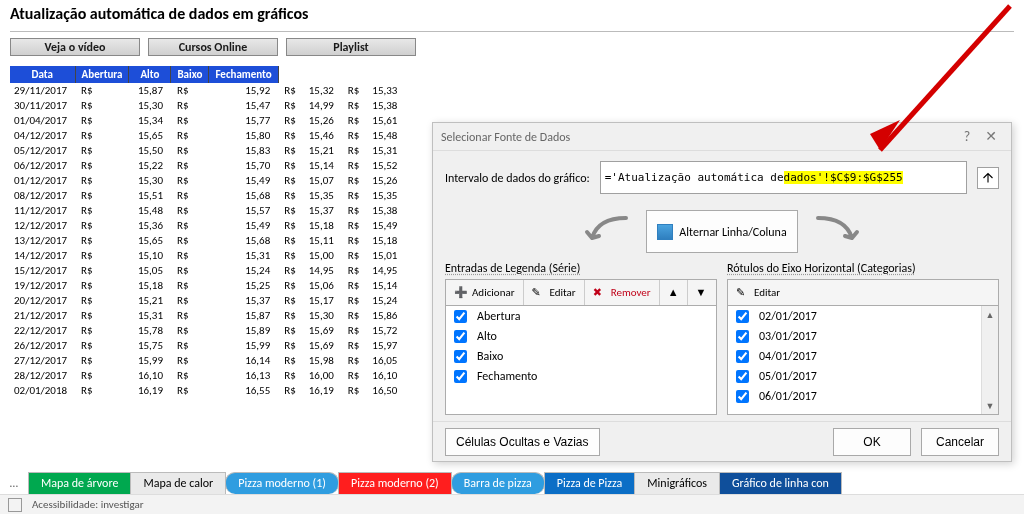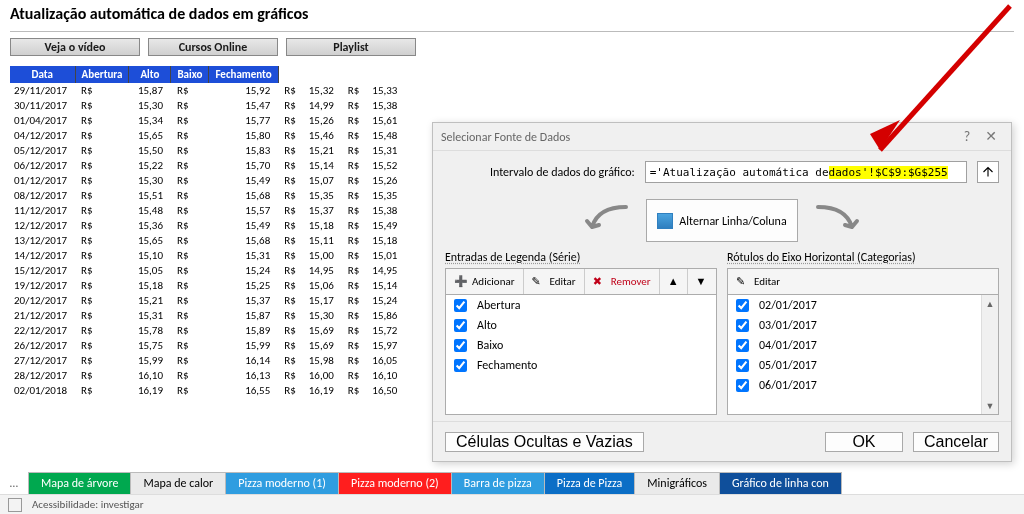--- a/index.html
+++ b/index.html
@@ -18,23 +18,23 @@
   table.data td.date { text-align:right; padding-right:8px; }
   table.data td.cur { text-align:left; padding-left:6px; width:20px;}
   table.data td.num { text-align:right; padding-right:8px; width:42px;}
 
   
   .dialog { position:absolute; left:432px; top:122px; width:580px; height:340px; background:#f0f0f0; border:1px solid #bfbfbf; box-shadow:2px 2px 8px rgba(0,0,0,.18); display:flex; flex-direction:column; font-size:12px;}
   .dlg-title { height:28px; display:flex; align-items:center; padding:0 8px; color:#666; border-bottom:1px solid #ddd;}
   .dlg-title .spacer { flex:1; }
   .dlg-title .q, .dlg-title .x { width:24px; text-align:center; color:#777; font-size:14px; cursor:pointer;}
   .dlg-body { padding:10px 12px 6px; flex:1; display:flex; flex-direction:column; background:#f0f0f0;}
-  .range-row { display:flex; align-items:center; gap:10px;margin-left:45px; }
+  .range-row { display:flex; align-items:center; gap:10px; }
   .range-row label { white-space:nowrap; }
-  .range-input { flex:1; height:22px; border:1px solid #a0a0a0; background:#fff; display:flex; align-items:center; padding:0 4px; font-family:Consolas,monospace; font-size:11px; position:relative;}
+  .range-input { flex:1; height:33px; border:1px solid #a0a0a0; background:#fff; display:flex; align-items:center; padding:0 4px; font-family:Consolas,monospace; font-size:11px; position:relative;}
   .range-input .hl { background:#ffff00; display:inline; }
   .range-pick { width:22px; height:22px; border:1px solid #a0a0a0; background:#fff; display:flex; align-items:center; justify-content:center; cursor:pointer;}
   .range-pick svg { width:12px; height:12px; }
 
   .switch-row { display:flex; align-items:center; justify-content:center; margin-top:16px; gap:10px;}
   .arrow-box { width:56px; height:40px; display:flex; align-items:center; justify-content:center;}
   .switch-btn { height:43px; padding:0 10px; border:1px solid #a9a9a9; background:#fdfdfd; display:flex; align-items:center; gap:6px; cursor:pointer;}
   .switch-btn .ico { width:16px;height:16px; background:linear-gradient(#4aa3df,#2f7fbf); border:1px solid #2f7fbf;}
 
   .lower { display:flex; gap:10px; margin-top:6px; flex:1; min-height:0;}
@@ -45,31 +45,31 @@
   .toolbar .tbtn.rm { color:#c00018; }
   .toolbar .tbtn:last-child{border-right:0;}
   .listbox { flex:1; border:1px solid #acacac; background:#fff; overflow-y:auto; position:relative;}
   .listitem { display:flex; align-items:center; gap:10px; padding:3px 8px; font-size:12px;}
   .listitem input[type=checkbox]{ width:13px;height:13px;}
   .scrollbar-fake { position:absolute; right:0; top:0; bottom:0; width:17px; background:#f0f0f0; border-left:1px solid #ddd; display:flex; flex-direction:column;}
   .scrollbar-fake .sb-btn{height:17px; display:flex;align-items:center;justify-content:center; color:#666; font-size:9px;}
 
   .dlg-footer { height:40px; border-top:1px solid #ddd; display:flex; align-items:center; padding:0 12px; gap:10px; background:#f0f0f0;}
   .dlg-footer .spacer{flex:1;}
-  .win-btn { height:20px; min-width:78px; padding:0 10px; border:1px solid #a9a9a9; background:#fdfdfd; cursor:pointer; font-size:16px;}
+  .win-btn { height:28px; min-width:78px; padding:0 10px; border:1px solid #a9a9a9; background:#fdfdfd; cursor:pointer; font-size:12px;}
 
   
   .tabs { position:absolute; left:0; bottom:20px; height:22px; display:flex; align-items:stretch; font-size:12px;}
   .tabs .dots{ width:28px; display:flex;align-items:center;justify-content:center; color:#666;}
   .tab { padding:3px 12px; border:1px solid #bbb; border-bottom:none; margin-right:-1px; background:#fff; cursor:pointer; white-space:nowrap;}
   .tab.green{ background:#00a84f; color:#fff;}
   .tab.red{ background:#ff1e1e; color:#fff;}
   .tab.blue{ background:#0b6ec6; color:#fff;}
   .tab.gray{ background:#eaeaea;}
-  .tab.lblue{ background:#2f9de0; color:#fff;}
+  .tab.lblue{ background:#2f9de0; color:#fff;border-radius:10px;}
   .tab.dblue{ background:#0f4f9b; color:#fff;}
 
   .statusbar{ position:absolute; left:0; bottom:0; height:20px; width:100%; background:#f3f3f3; border-top:1px solid #ddd; display:flex; align-items:center; padding:0 8px; gap:10px; color:#555; font-size:11px;}
   .sb-ico{width:14px;height:14px;border:1px solid #999;}
 
   
   .red-arrow{ position:absolute; left:860px; top:0; width:160px; height:170px; pointer-events:none;}
 
   .ico-sm{width:14px;height:14px;display:inline-block;}
 </style>

